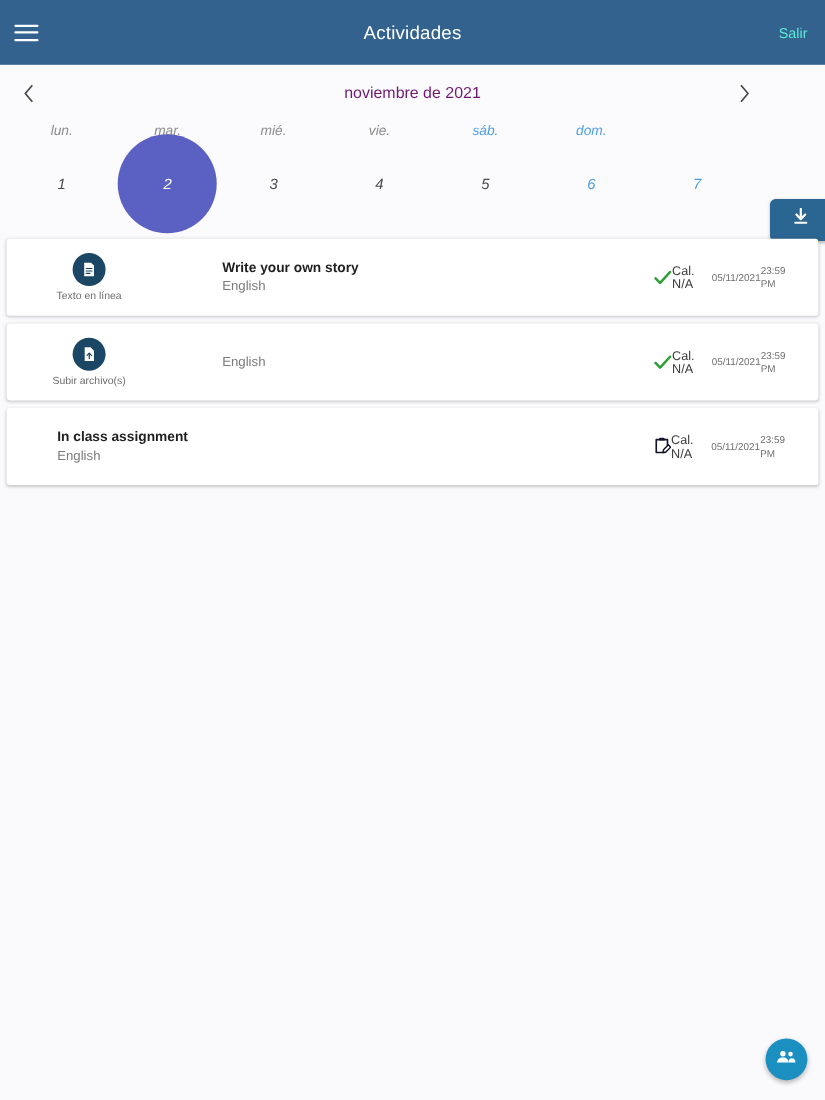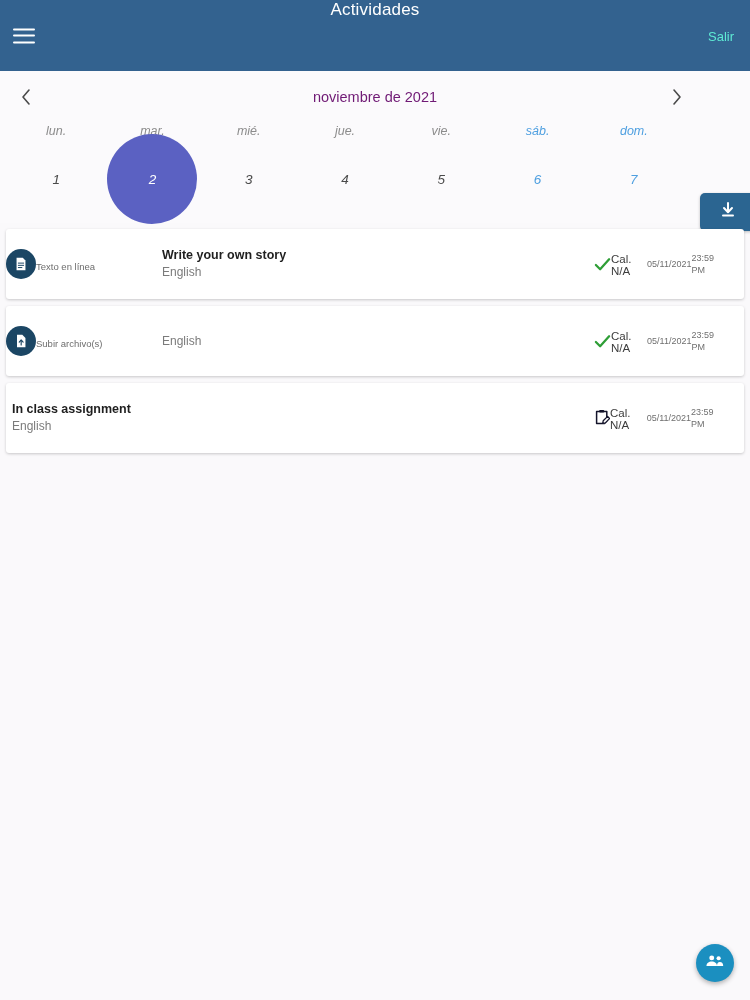--- a/index.html
+++ b/index.html
@@ -13,23 +13,24 @@
     background: #faf9fb;
     font-family: "Liberation Sans", sans-serif;
     color: #3a3a3a;
     position: relative;
     overflow: hidden;
   }
 
   
   .appbar {
     position: relative;
-    height: 71px;
+    height: 59px;
     background: #33628f;
     display: flex;
+    align-items: center;
     justify-content: center;
   }
   .appbar-title {
     color: #ffffff;
     font-size: 17px;
     font-weight: 400;
     letter-spacing: .2px;
   }
   .hamburger {
     position: absolute;
@@ -166,41 +167,41 @@
     margin-bottom: 7px;
     display: flex;
     align-items: center;
     cursor: pointer;
   }
 
   .card-type {
     width: 150px;
     flex: 0 0 150px;
     display: flex;
-    flex-direction: row;
-    align-items: center;
-    justify-content: flex-start;
+    flex-direction: column;
+    align-items: center;
+    justify-content: space-between;
   }
   .type-circle {
     width: 30px;
     height: 30px;
     border-radius: 50%;
     background: #1b4664;
     display: flex;
     align-items: center;
     justify-content: center;
   }
   .type-label {
     margin-top: 4px;
     font-size: 9.5px;
     color: #6d6d6d;
     white-space: nowrap;
   }
 
-  .card-main { flex: 1 1 auto; padding-left: 6px; }
+  .card-main { flex: 1 1 auto; padding-left: 6px; margin-left: 40px; }
   .card-title {
     font-size: 12.5px;
     font-weight: bold;
     color: #1f1f1f;
     line-height: 1.35;
   }
   .card-subject {
     font-size: 12px;
     color: #7b7b7b;
     line-height: 1.35;
@@ -268,21 +269,20 @@
       <svg width="12" height="18" viewBox="0 0 12 18" aria-hidden="true">
         <polyline points="3,2 9,9 3,16" fill="none" stroke="#4a4a4a" stroke-width="1.6" stroke-linecap="round" stroke-linejoin="round"></polyline>
       </svg>
     </div>
   </div>
 
   <div class="cal-grid">
     <div class="cal-dow">lun.</div>
     <div class="cal-dow">mar.</div>
     <div class="cal-dow">mié.</div>
-    <div class="cal-dow">jue.</div>
     <div class="cal-dow">vie.</div>
     <div class="cal-dow weekend">sáb.</div>
     <div class="cal-dow weekend">dom.</div>
   </div>
 
   <div class="cal-grid">
     <div class="cal-daycell">
       <div class="cal-day">1</div>
     </div>
     <div class="cal-daycell">

